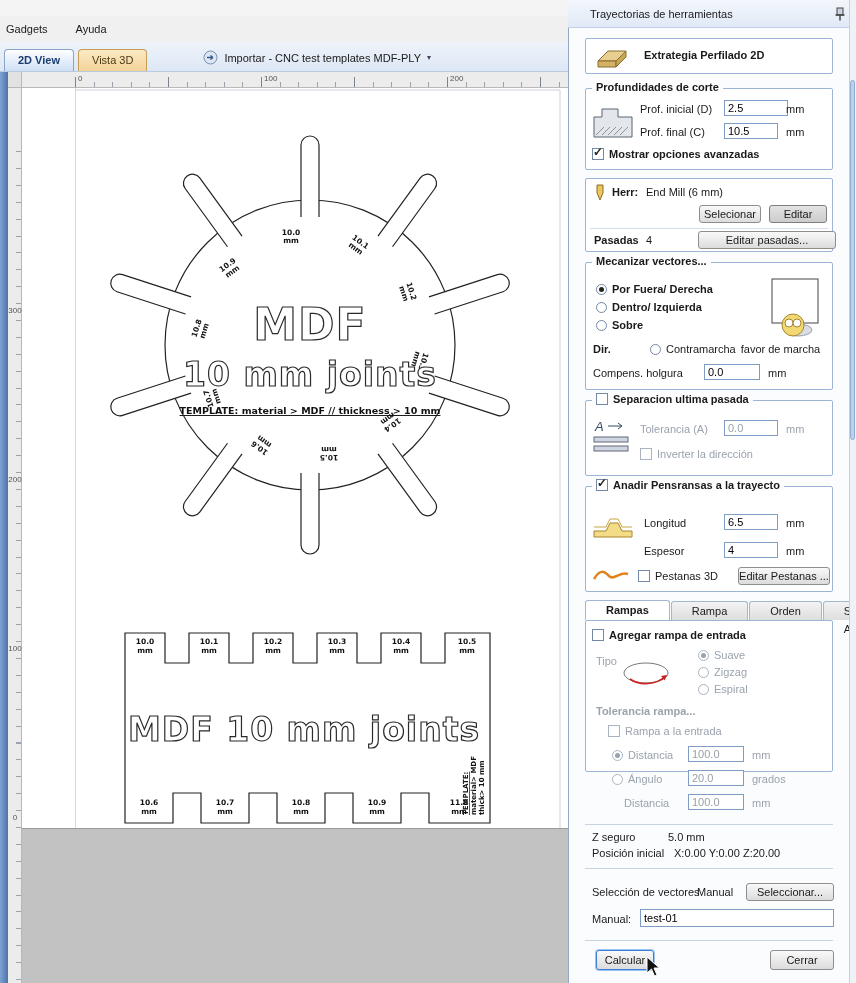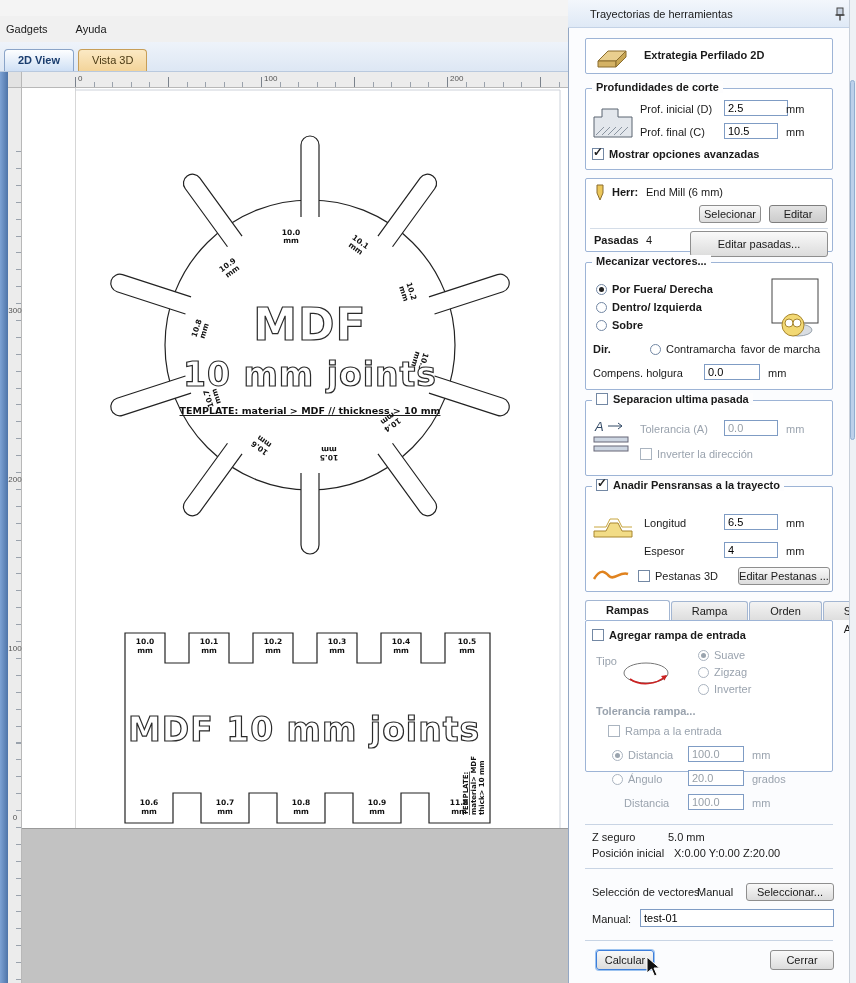--- a/index.html
+++ b/index.html
@@ -66,20 +66,28 @@
 <body>
 
 <div class="abs titlestrip"></div>
 <div class="abs menubar">
   <span>Gadgets</span>
   <span>Ayuda</span>
 </div>
 <div class="abs tabrow">
   <div class="vtab active">2D View</div>
   <div class="vtab v3d">Vista 3D</div>
+  <div class="importitem">
+    <svg width="15" height="15">
+      <circle cx="7.5" cy="7.5" r="6.5" fill="#dde6f2" stroke="#7a92b4"></circle>
+      <path d="M4,7.5 H10 M10,7.5 l-2.5,-2 M10,7.5 l-2.5,2" stroke="#3a5a8c" stroke-width="1.3" fill="none"></path>
+    </svg>
+    <span>Importar - CNC test templates MDF-PLY</span>
+    <span style="font-size:8px;color:#445">▾</span>
+  </div>
 </div>
 
 <div class="abs canvas"></div>
 <div class="abs outside"></div>
 <div class="abs pageedge"></div>
 <div class="abs bluebar"></div>
 <div class="abs corner"></div>
 <div class="abs rulertop">
   <span class="rnum" style="left:56px;top:2px">0</span>
   <span class="rnum" style="left:242px;top:2px">100</span>
@@ -191,21 +199,21 @@
   <svg class="abs" style="left:8px;top:5px" width="12" height="18">
     <path d="M3,1 H9 V9 L6,16 L3,9 Z" fill="#ecc75a" stroke="#8a6d2f"></path>
   </svg>
   <span class="prow b" style="left:26px;top:7px">Herr:</span>
   <span class="prow" style="left:60px;top:7px">End Mill (6 mm)</span>
   <div class="btn" style="left:113px;top:26px;width:62px;height:18px">Selecionar</div>
   <div class="btn dark" style="left:183px;top:26px;width:58px;height:18px">Editar</div>
   <div class="abs" style="left:4px;top:49px;width:238px;height:1px;background:#d4dde8"></div>
   <span class="prow b" style="left:8px;top:55px">Pasadas</span>
   <span class="prow" style="left:60px;top:55px">4</span>
-  <div class="btn" style="left:104px;top:52px;width:138px;height:26px">Editar pasadas...</div>
+  <div class="btn" style="left:112px;top:52px;width:138px;height:18px">Editar pasadas...</div>
 </div>
 
 <div class="sec" style="top:262px;height:128px">
   <span class="legend">Mecanizar vectores...</span>
   <div class="prow" style="left:10px;top:20px">
     <span class="rb on"></span>
     <span class="b">Por Fuera/ Derecha</span>
   </div>
   <div class="prow" style="left:10px;top:38px">
     <span class="rb"></span>
@@ -300,21 +308,21 @@
   <div class="prow" style="left:112px;top:28px">
       <span class="rb on dis"></span>
       <span class="dis">Suave</span>
     </div>
   <div class="prow" style="left:112px;top:45px">
       <span class="rb dis"></span>
       <span class="dis">Zigzag</span>
     </div>
   <div class="prow" style="left:112px;top:62px">
       <span class="rb dis"></span>
-      <span class="dis">Inverter</span>
+      <span class="dis">Espiral</span>
     </div>
   <span class="prow dis b" style="left:10px;top:84px">Tolerancia rampa...</span>
   <div class="prow" style="left:22px;top:104px">
     <span class="cb dis"></span>
     <span class="dis">Rampa a la entrada</span>
   </div>
   <div class="prow" style="left:26px;top:128px">
       <span class="rb on dis"></span>
       <span class="dis">Distancia</span>
     </div>

